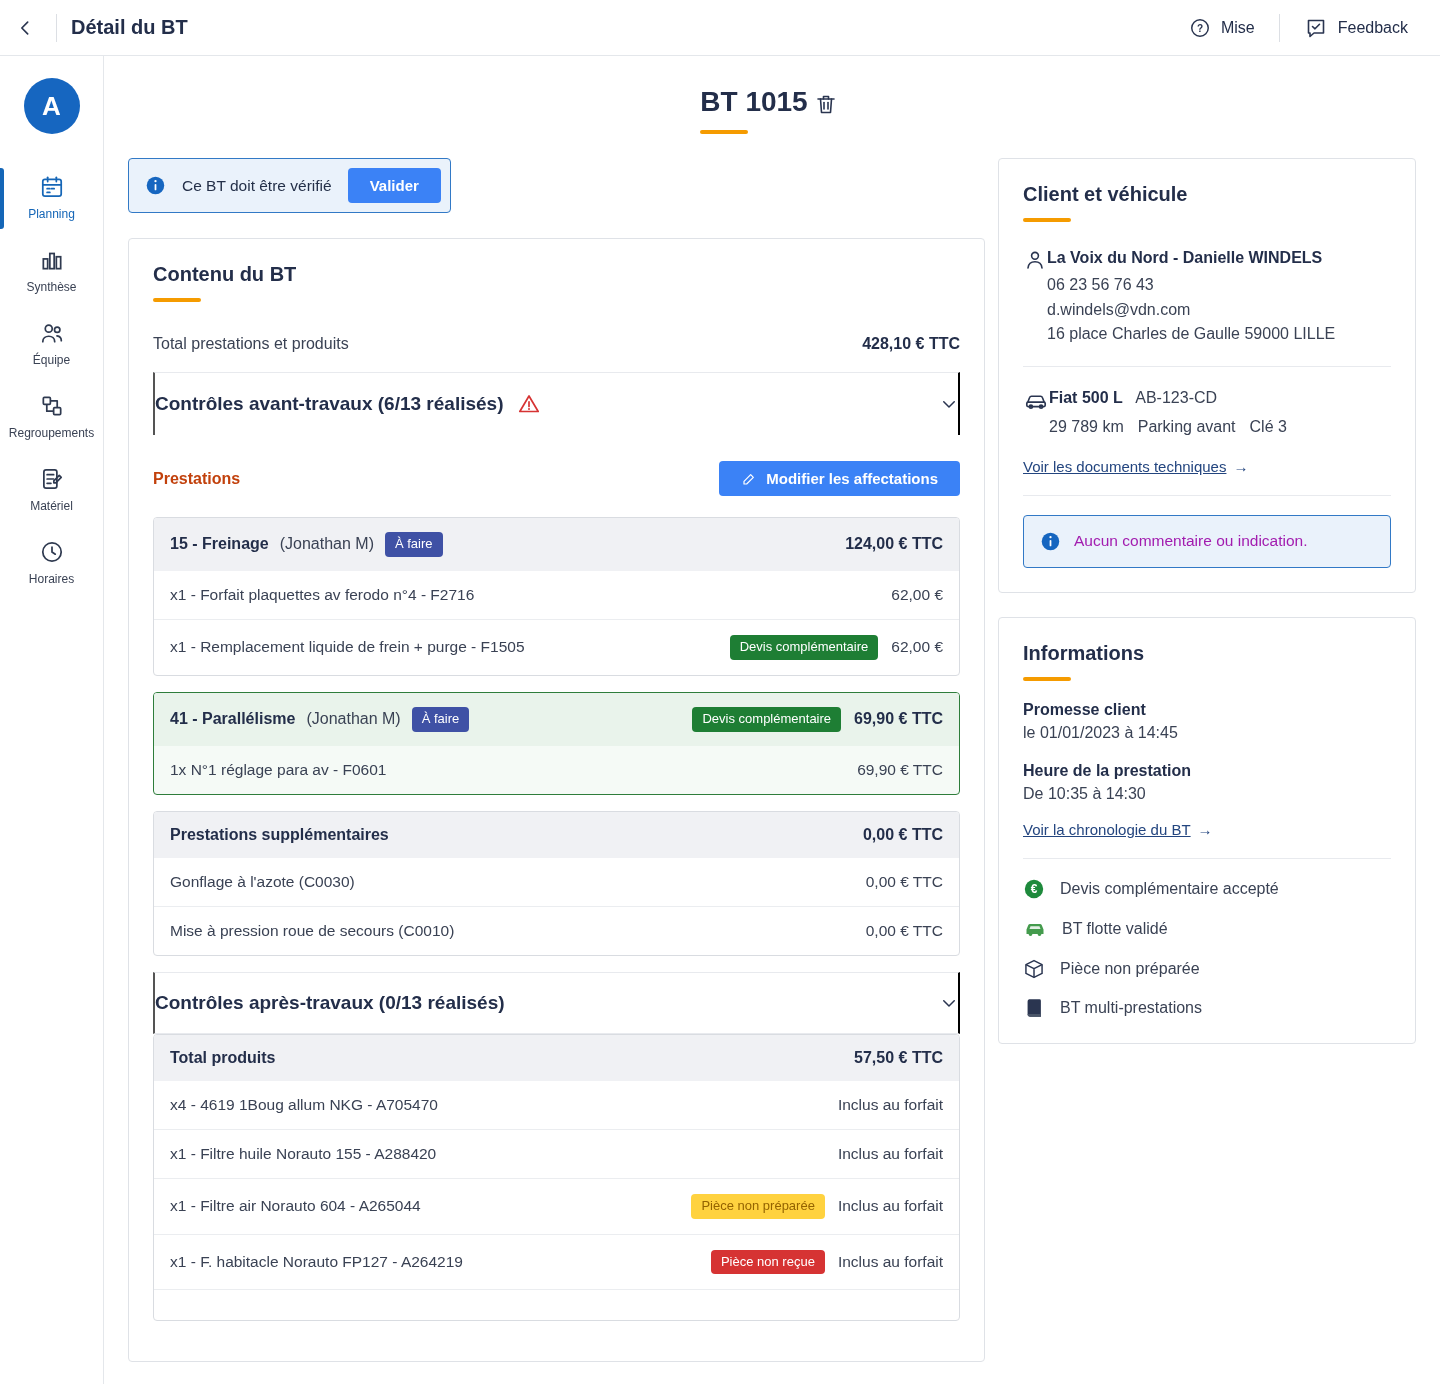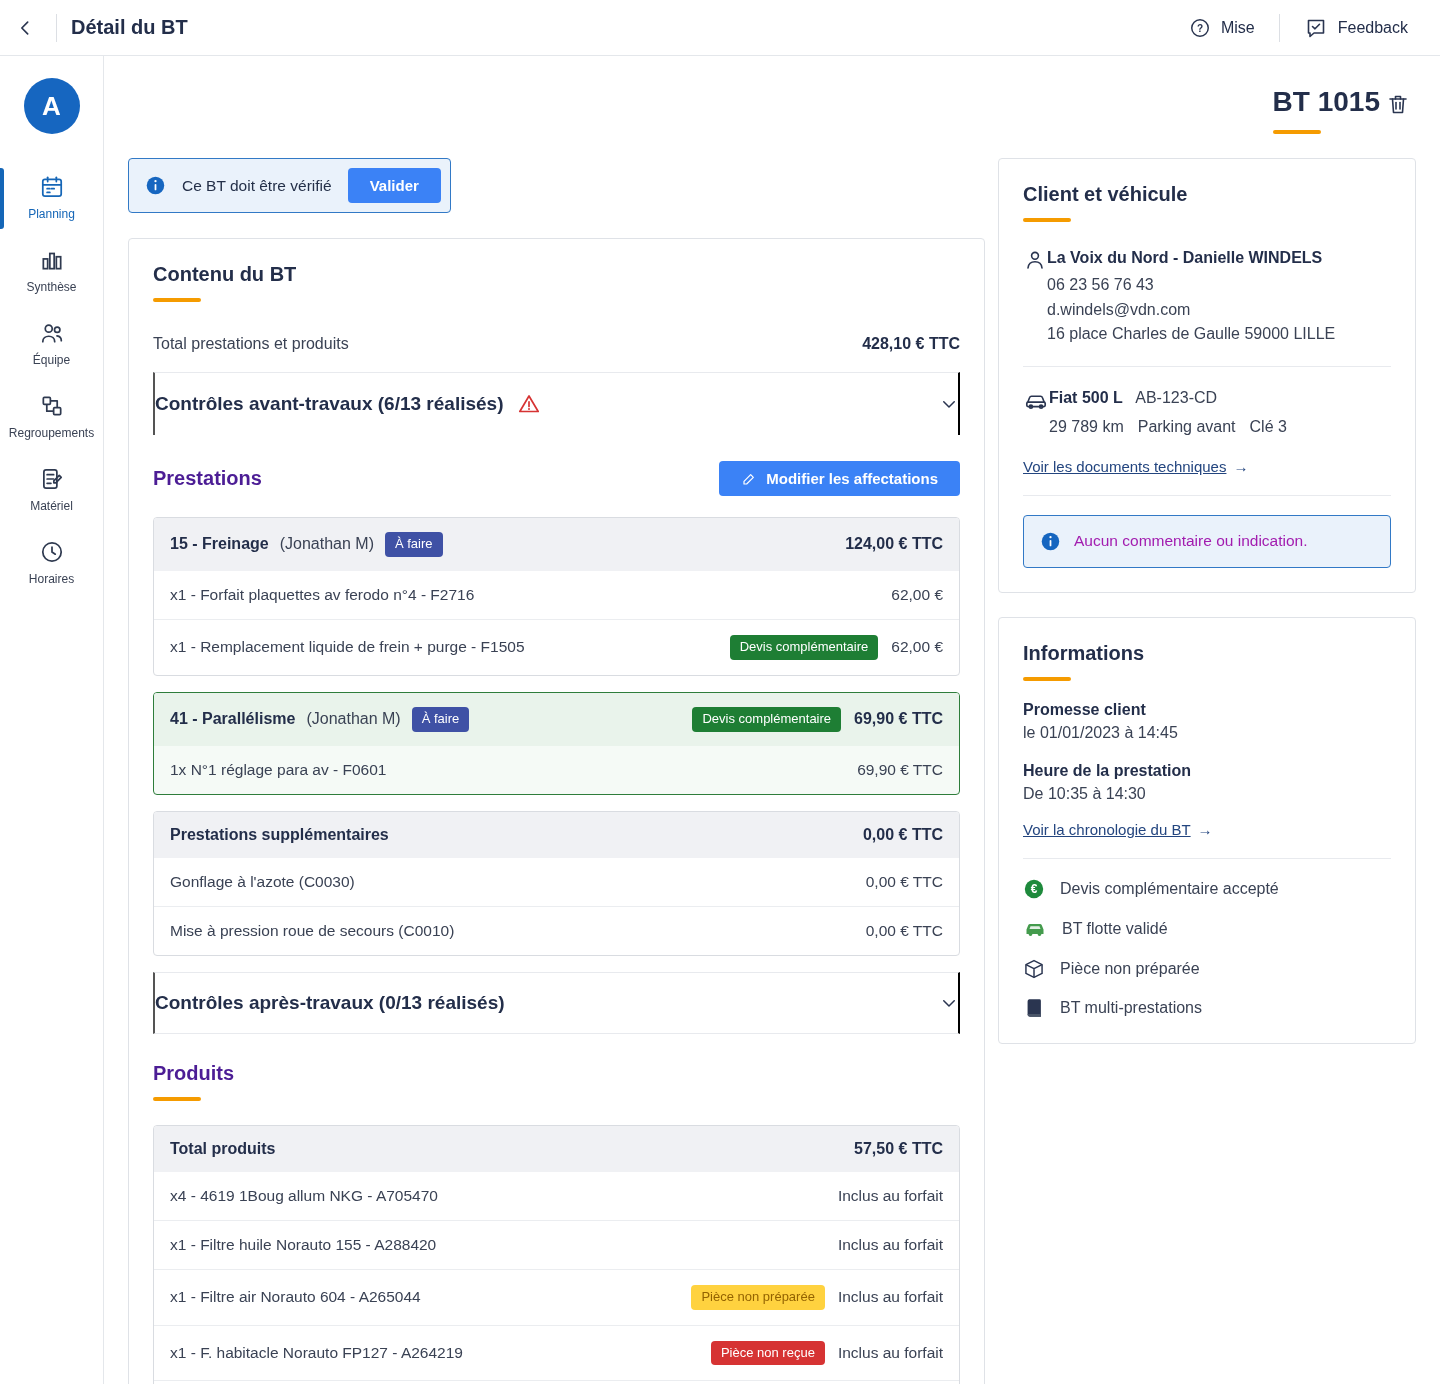--- a/index.html
+++ b/index.html
@@ -19,42 +19,42 @@
   
   .layout { display:flex; align-items:stretch; }
   .sidebar { width:104px; border-right:1px solid #E4E7EB; padding-top:22px; display:flex; flex-direction:column; align-items:center; flex-shrink:0; }
   .avatar { width:56px; height:56px; border-radius:50%; background:#1666C0; color:#fff; font-size:26px; font-weight:bold; display:flex; align-items:center; justify-content:center; margin-bottom:28px; cursor:pointer; }
   .nav-item { position:relative; width:100%; padding:12px 4px 14px; display:flex; flex-direction:column; align-items:center; gap:7px; cursor:pointer; color:#2F3A50; }
   .nav-label { font-size:12px; color:#3A4254; text-align:center; }
   .nav-item.active { color:#1566B7; }
   .nav-item.active .nav-label { color:#1566B7; }
   .nav-item.active::before { content:""; position:absolute; left:0; top:6px; bottom:6px; width:4px; background:#1566B7; border-radius:0 3px 3px 0; }
   .page { flex:1; padding:30px 24px 24px; }
-  .page-header { display:flex; align-items:flex-start; justify-content:flex-end; margin-bottom:24px; }
+  .page-header { display:flex; align-items:flex-start; justify-content:center; margin-bottom:24px; }
   .page-title { font-size:28px; font-weight:bold; color:#232E4A; margin:0; }
   .accent { display:block; width:48px; height:4px; border-radius:2px; background:#F59B00; margin-top:12px; }
   .columns { display:flex; gap:13px; align-items:flex-start; }
   .col-main { width:857px; flex-shrink:0; }
   .col-side { width:418px; flex-shrink:0; }
   
   .banner { display:inline-flex; align-items:center; gap:16px; background:#EAF2FB; border:1px solid #3279C6; border-radius:4px; padding:9px 9px 9px 16px; margin-bottom:25px; }
   .banner-text { font-size:15.5px; color:#243049; }
   .btn-primary { background:#3b82f6; color:#fff; border:none; border-radius:4px; font-size:15px; font-weight:bold; padding:9px 22px; cursor:pointer; font-family:inherit; }
   .btn-primary.with-icon { display:flex; align-items:center; gap:9px; }
   
   .card { border:1px solid #DFE2E7; border-radius:4px; background:#fff; }
   .content-card { padding:24px; }
   .card-title { font-size:20px; font-weight:bold; color:#232E4A; margin:0; }
   .total-row { display:flex; align-items:center; justify-content:space-between; padding:21px 0 19px; font-size:16px; margin-top:12px; }
   .bold-navy { font-weight:bold; color:#232E4A; }
   .collapse-row { display:flex; align-items:center; gap:13px; padding:19px 0; border-top:1px solid #E8EAEE; border-bottom:1px solid #E8EAEE; cursor:pointer; background:none; width:100%; font-family:inherit; text-align:left; }
   .collapse-title { font-size:19px; font-weight:bold; color:#232E4A; }
   .chevron { margin-left:auto; color:#2A3550; display:flex; }
   .section-head { display:flex; align-items:center; justify-content:space-between; margin:26px 0 21px; }
-  .section-title { font-size:20px; font-weight:bold; color:#4c1d95; margin:0; }
+  .section-title { font-size:16px; font-weight:bold; color:#c2410c; margin:0; }
   .group { border:1px solid #D9DCE1; border-radius:4px; margin-bottom:16px; overflow:hidden; background:#fff; }
   .group-header { display:flex; align-items:center; gap:11px; background:#F0F1F4; padding:14px 16px; font-size:16px; }
   .group-title { font-weight:bold; color:#232E4A; }
   .group-assignee { color:#3A4254; }
   .header-right { margin-left:auto; display:flex; align-items:center; gap:13px; }
   .price-strong { font-weight:bold; color:#232E4A; font-size:16px; white-space:nowrap; }
   .group-line { display:flex; align-items:center; gap:12px; padding:15px 16px; font-size:15.5px; color:#3A4254; }
   .group-line + .group-line { border-top:1px solid #EBEDF0; }
   .line-right { margin-left:auto; display:flex; align-items:center; gap:13px; white-space:nowrap; }
   .badge { font-size:13px; padding:4px 10px; border-radius:4px; white-space:nowrap; line-height:1.3; }
@@ -336,24 +336,20 @@
 
           <button class="collapse-row" style="margin-top:12px;">
             <span class="collapse-title">Contrôles après-travaux (0/13 réalisés)</span>
             <span class="chevron">
               <svg width="18" height="18" viewBox="0 0 24 24" fill="none" stroke="currentColor" stroke-width="2" stroke-linecap="round" stroke-linejoin="round">
                   <path d="M5 9l7 7 7-7"></path>
                 </svg>
             </span>
           </button>
 
-          <h3 class="section-title produits-head">
-            <span>Produits</span>
-            <span class="accent"></span>
-          </h3>
 
           <div class="group">
             <div class="group-header">
               <span class="group-title">Total produits</span>
               <span class="header-right">
                 <span class="price-strong">57,50 € TTC</span>
               </span>
             </div>
             <div class="group-line">
               <span>x4 - 4619 1Boug allum NKG - A705470</span>

